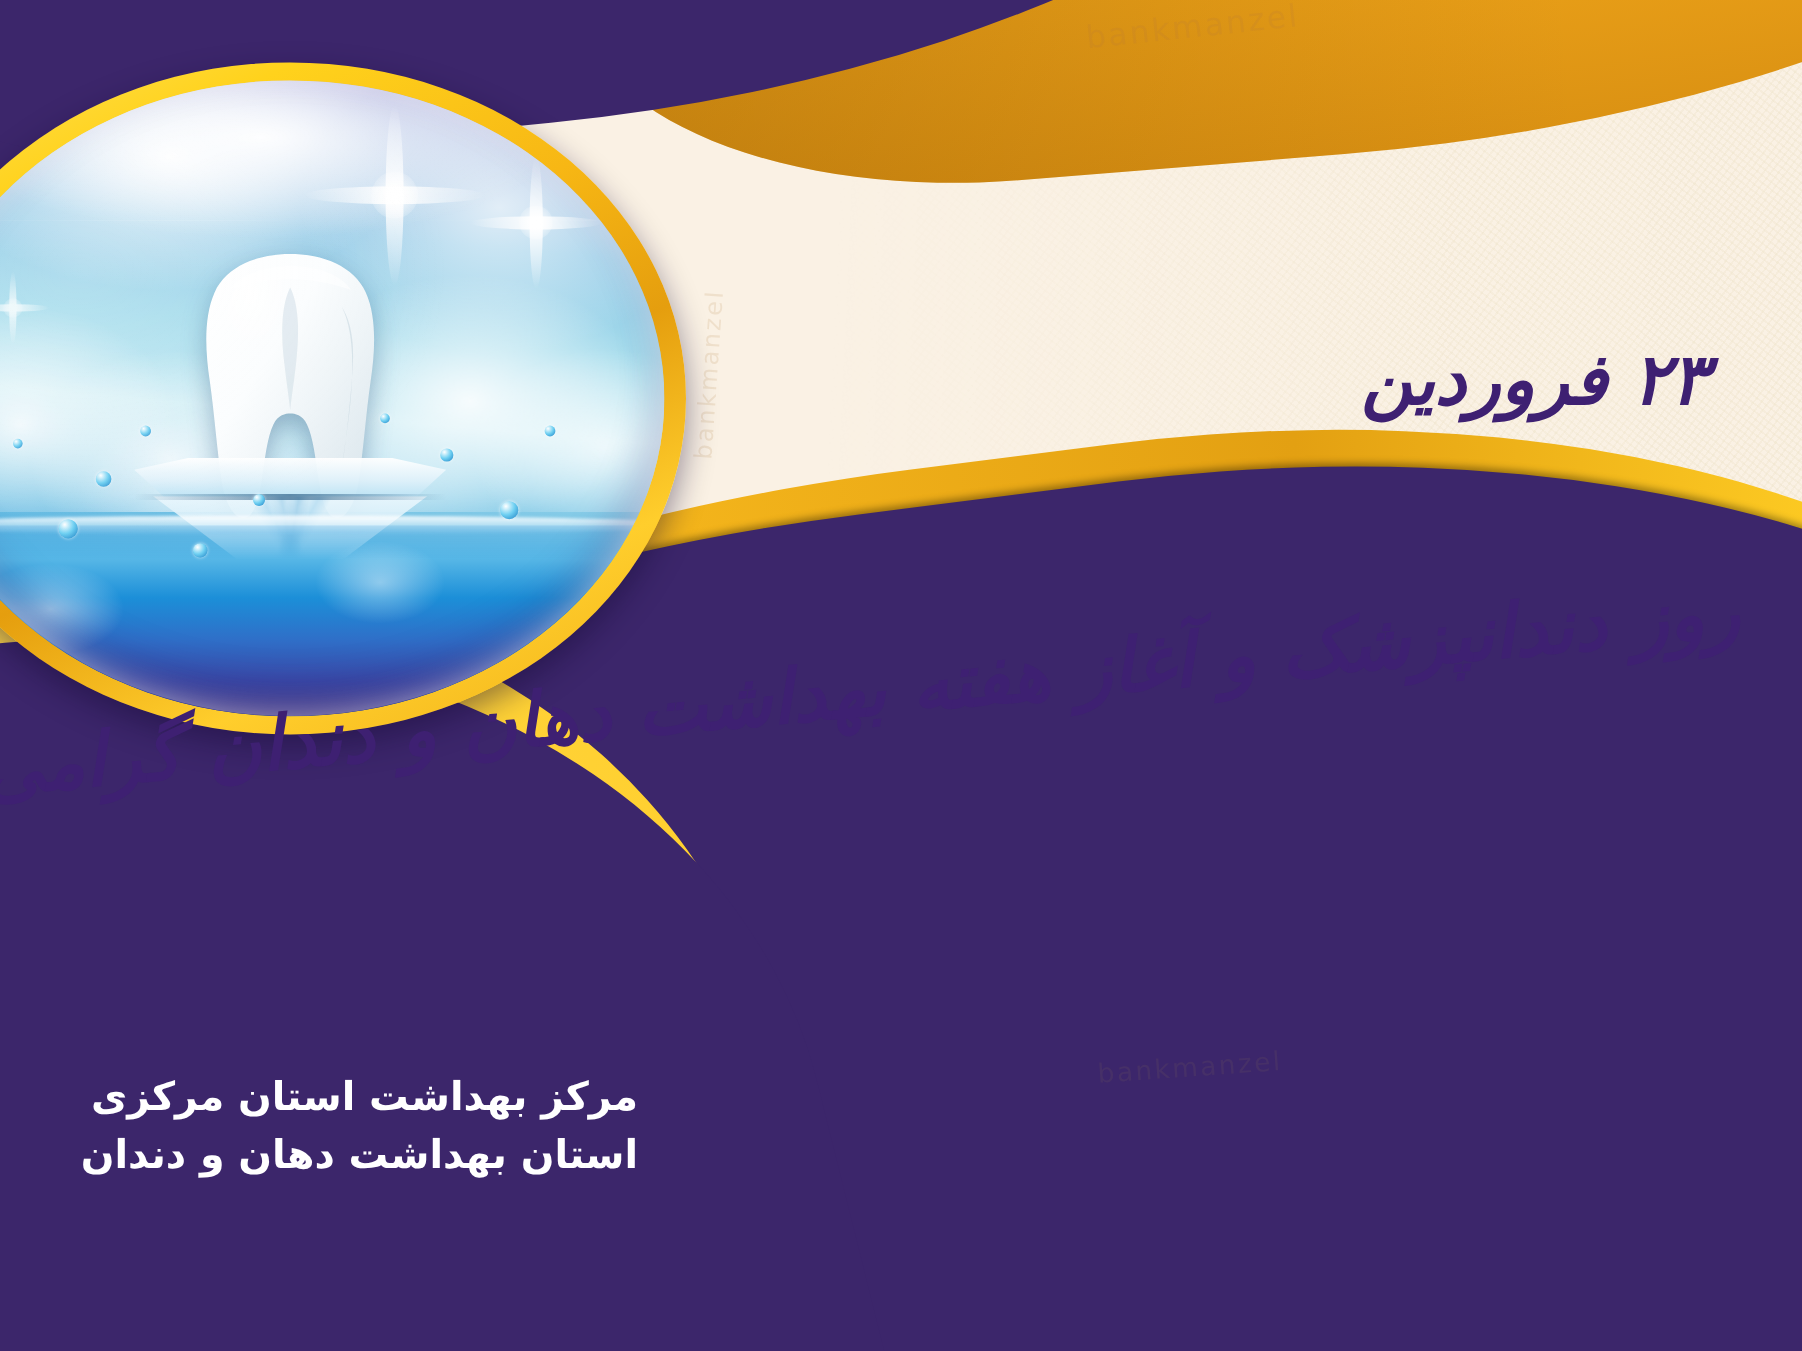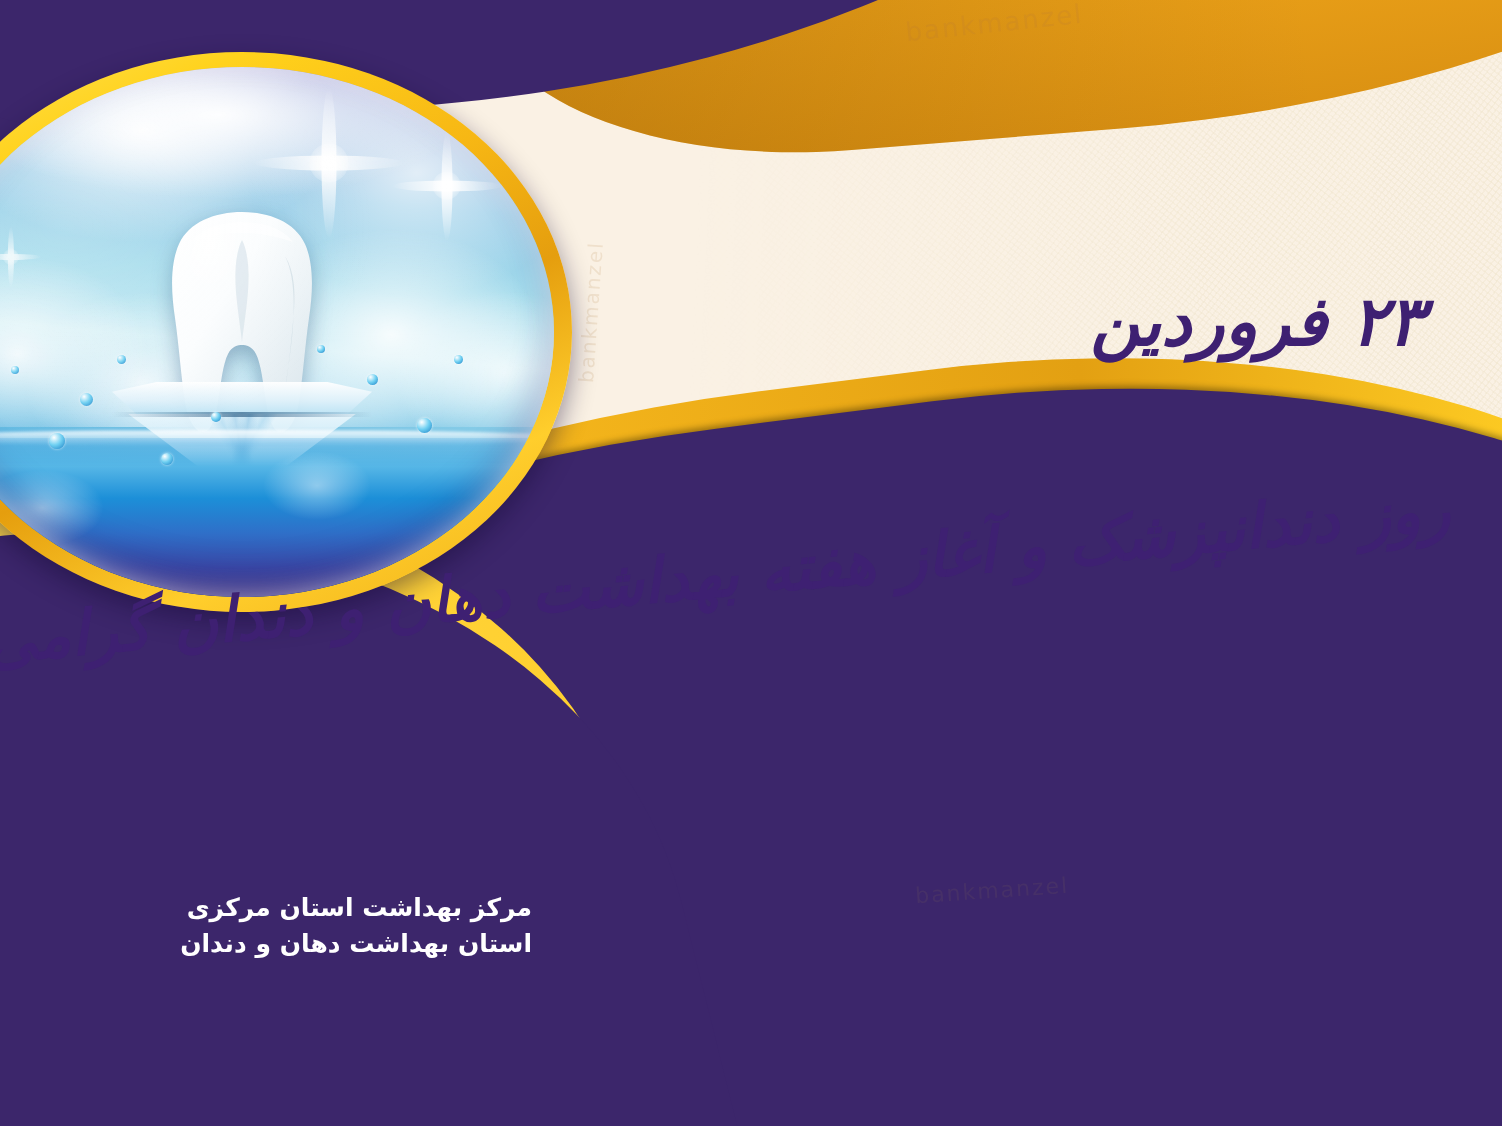--- a/index.html
+++ b/index.html
@@ -230,21 +230,21 @@
     position:absolute;
     color:#3E2072;
     font-family:"DejaVu Sans","Liberation Sans",sans-serif;
     white-space:nowrap;
     direction:rtl;
     text-align:right;
     font-weight:700;
   }
   #date-line{
     right:78px; top:285px;
-    font-size:68px;
+    font-size:59px;
     line-height:1.1;
     font-style:italic;
     letter-spacing:-1px;
   }
   #main-line{
     right:52px; top:470px;
     font-size:62px;
     line-height:1.25;
     font-style:italic;
     letter-spacing:-1px;
@@ -252,21 +252,21 @@
     transform-origin:right center;
   }
 
   .org-block{
     position:absolute;
     left:62px; top:890px;
     width:470px;
     color:#ffffff;
     direction:rtl;
     text-align:right;
-    font-size:25px;
+    font-size:33px;
     font-weight:700;
     line-height:1.45;
   }
   .org-block div{white-space:nowrap;}
 
   
   .watermark{
     position:absolute;
     color:rgba(180,120,60,.16);
     font-size:26px;

